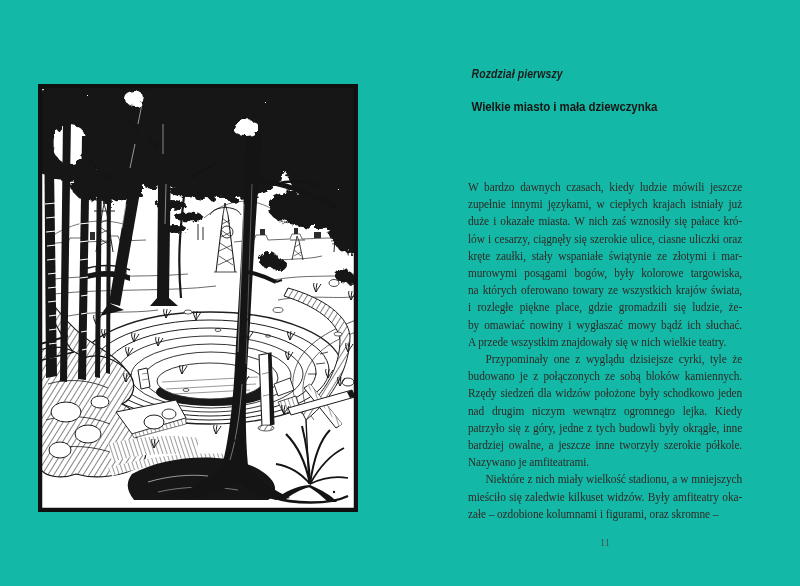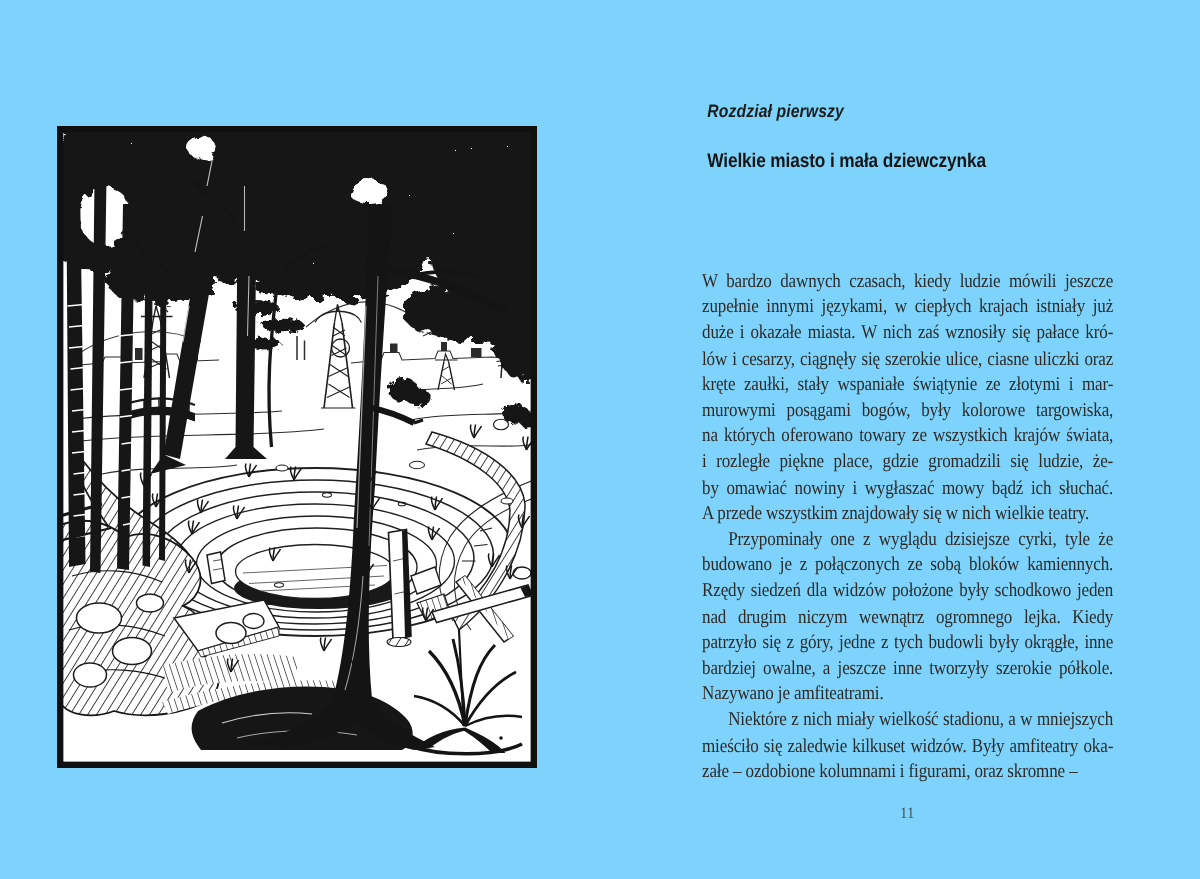--- a/index.html
+++ b/index.html
@@ -1,20 +1,20 @@
 <!DOCTYPE html>
 <html><head>
 <meta charset="utf-8">
 <style>
   html,body{margin:0;padding:0;}
   body{
     width:800px;height:586px;background:#ffffff;overflow:hidden;
     font-family:"Liberation Serif", serif;
   }
-  .page{position:relative;width:800px;height:586px;background:#7dd3fc;}
+  .page{position:relative;width:800px;height:586px;background:#14b8a6;}
 
   
   .illustration{
     position:absolute;left:38px;top:84px;width:320px;height:428px;margin:0;
   }
   .illustration svg{display:block;width:320px;height:428px;}
 
   
   .text-col{
     position:absolute;left:468px;top:66px;width:314px;height:500px;

